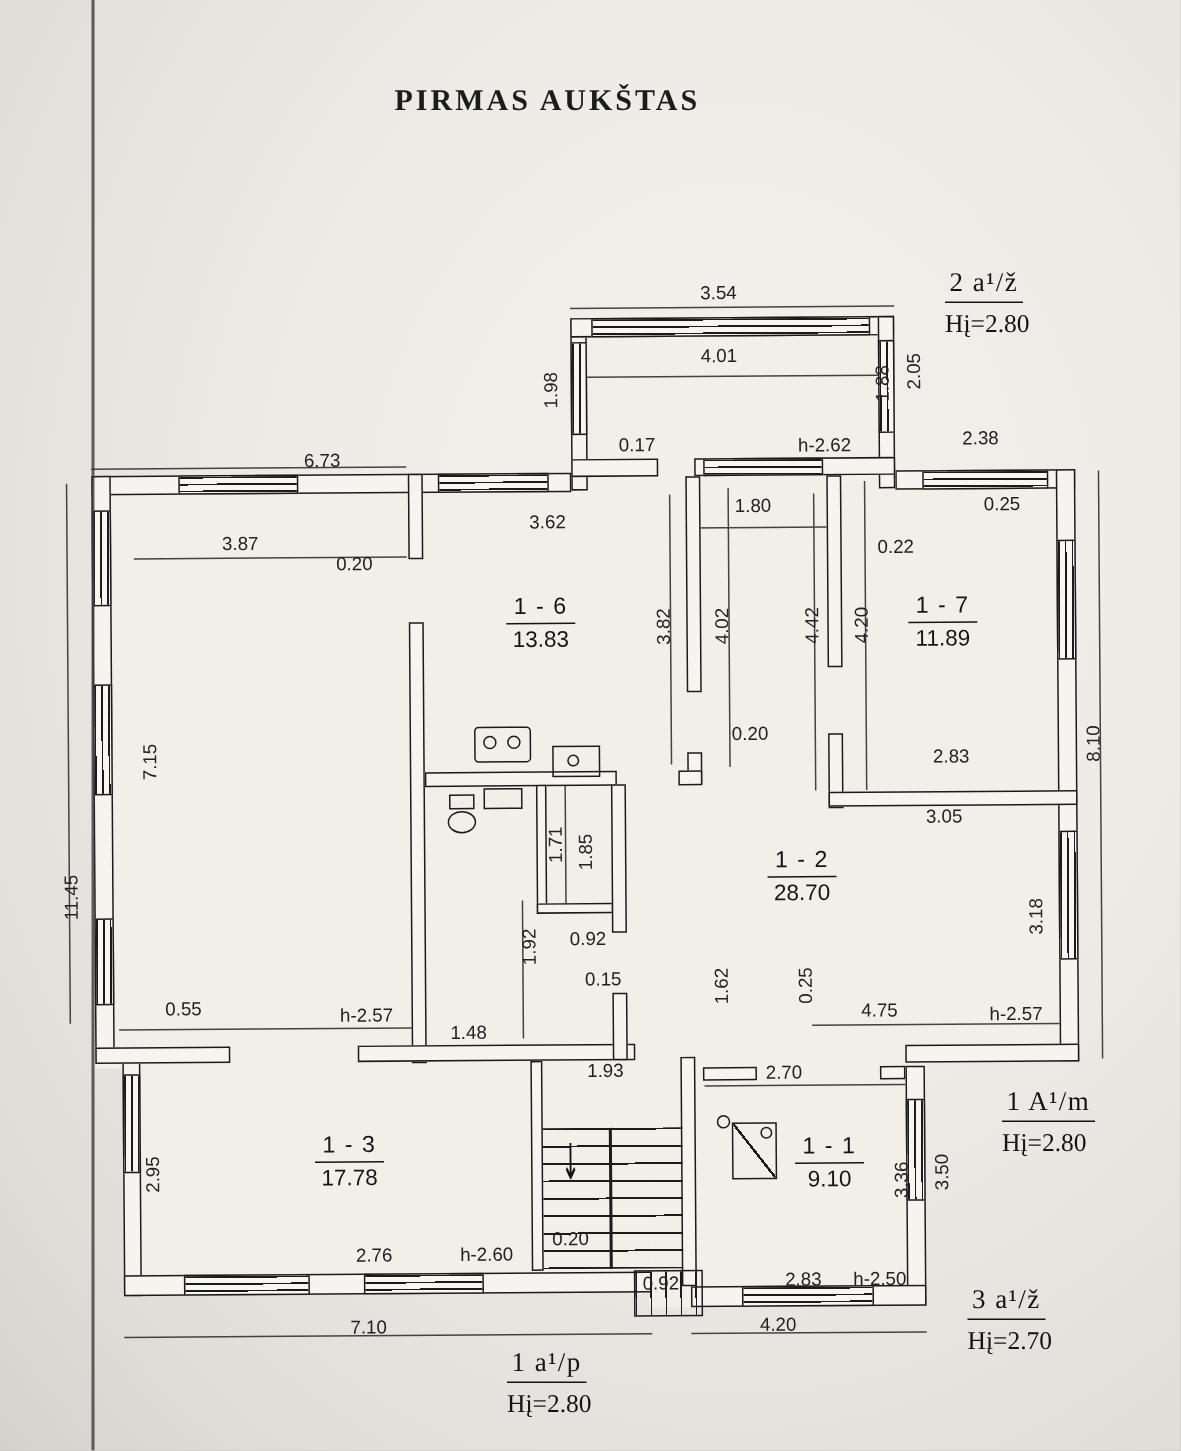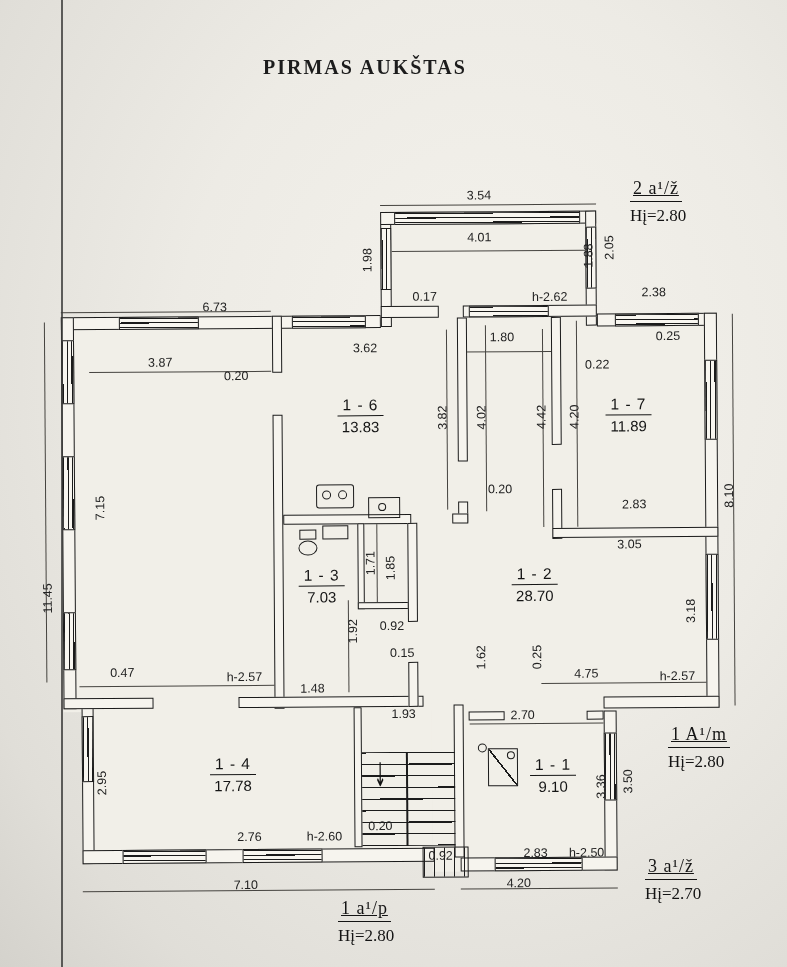--- a/index.html
+++ b/index.html
@@ -16,21 +16,21 @@
   .win.h { background:#f8f6f0 repeating-linear-gradient(to bottom,#1b1b1b 0 1.2px,transparent 1.2px 4.6px); }
   .win.v { background:#f8f6f0 repeating-linear-gradient(to right,#1b1b1b 0 1.2px,transparent 1.2px 4.6px); }
   .dl { position:absolute; background:#45433f; z-index:1; }
   .dim { position:absolute; width:46px; margin-left:-23px; text-align:center;
     font:12.5px "Liberation Sans",sans-serif; color:#222; z-index:4; white-space:nowrap; }
   .dim.v { transform:rotate(-90deg); }
   .room-label { position:absolute; width:96px; margin-left:-48px; text-align:center; z-index:4; color:#151515; }
   .room-num { display:inline-block; font:15.5px "Liberation Sans",sans-serif; padding:0 5px 1px; border-bottom:1.3px solid #151515; letter-spacing:1px; }
   .room-area { font:15px "Liberation Sans",sans-serif; margin-top:2px; }
   .annot { position:absolute; z-index:6; color:#141414; }
-  .annot .lbl { font:18px "Liberation Serif",serif; border-bottom:1.6px solid #141414; display:inline-block; padding:0 3px 2px; letter-spacing:1px;text-decoration:underline; }
+  .annot .lbl { font:18px "Liberation Serif",serif; border-bottom:1.6px solid #141414; display:inline-block; padding:0 3px 2px; letter-spacing:1px; }
   .annot .hgt { font:17px "Liberation Serif",serif; margin-top:4px; }
   .stairs { position:absolute; left:360px; top:752px; width:93px; height:94px; z-index:2;
     background: repeating-linear-gradient(to bottom, #1b1b1b 0 1.3px, transparent 1.3px 11.6px); }
   .stair-div { position:absolute; left:404px; top:752px; width:1.5px; height:94px; background:#1b1b1b; z-index:2; }
   .arrow { position:absolute; z-index:4; font:15px "DejaVu Sans",sans-serif; color:#111; }
   .fx { position:absolute; border:1.4px solid #1b1b1b; background:transparent; z-index:3; }
   .circ { position:absolute; border:1.3px solid #1b1b1b; border-radius:50%; z-index:3; }
   .diag { background: linear-gradient(to top right, transparent calc(50% - 0.8px), #1b1b1b calc(50% - 0.8px) calc(50% + 0.8px), transparent calc(50% + 0.8px)); }
   .steps { position:absolute; left:420px; top:847px; width:46px; height:31px; border:1.3px solid #1b1b1b;
     background: repeating-linear-gradient(to right, #1b1b1b 0 1.2px, transparent 1.2px 10px); z-index:2; }
@@ -168,21 +168,21 @@
     <span class="dim v" style="left:352px;top:624px">1.92</span>
     <span class="dim" style="left:391px;top:619px">0.92</span>
     <span class="dim" style="left:401px;top:646px">0.15</span>
     <span class="dim" style="left:311px;top:681px">1.48</span>
     <span class="dim" style="left:402px;top:707px">1.93</span>
     <span class="dim v" style="left:480px;top:651px">1.62</span>
     <span class="dim v" style="left:536px;top:651px">0.25</span>
     <span class="dim" style="left:585px;top:668px">4.75</span>
     <span class="dim" style="left:676px;top:671px">h-2.57</span>
     <span class="dim v" style="left:690px;top:606px">3.18</span>
-    <span class="dim" style="left:121px;top:664px">0.47</span>
+    <span class="dim" style="left:121px;top:664px">0.55</span>
     <span class="dim" style="left:243px;top:669px">h-2.57</span>
     <span class="dim" style="left:521px;top:709px">2.70</span>
     <span class="dim v" style="left:100px;top:774px">2.95</span>
     <span class="dim" style="left:247px;top:829px">2.76</span>
     <span class="dim" style="left:322px;top:829px">h-2.60</span>
     <span class="dim" style="left:378px;top:819px">0.20</span>
     <span class="dim v" style="left:599px;top:781px">3.36</span>
     <span class="dim v" style="left:626px;top:776px">3.50</span>
     <span class="dim" style="left:533px;top:847px">2.83</span>
     <span class="dim" style="left:584px;top:847px">h-2.50</span>
@@ -191,30 +191,26 @@
     <span class="dim" style="left:243px;top:877px">7.10</span>
 
     <div class="room-label" style="left:361px;top:396px">
       <span class="room-num">1 - 6</span>
       <div class="room-area">13.83</div>
     </div>
     <div class="room-label" style="left:629px;top:397px">
       <span class="room-num">1 - 7</span>
       <div class="room-area">11.89</div>
     </div>
-    <div class="room-label" style="left:321px;top:566px">
-      <span class="room-num">1 - 3</span>
-      <div class="room-area">7.03</div>
-    </div>
     <div class="room-label" style="left:534px;top:566px">
       <span class="room-num">1 - 2</span>
       <div class="room-area">28.70</div>
     </div>
     <div class="room-label" style="left:231px;top:754px">
-      <span class="room-num">1 - 4</span>
+      <span class="room-num">1 - 3</span>
       <div class="room-area">17.78</div>
     </div>
     <div class="room-label" style="left:551px;top:757px">
       <span class="room-num">1 - 1</span>
       <div class="room-area">9.10</div>
     </div>
   </div>
 
   <div class="annot" style="left:630px;top:178px">
     <span class="lbl">2 a¹/ž</span>

